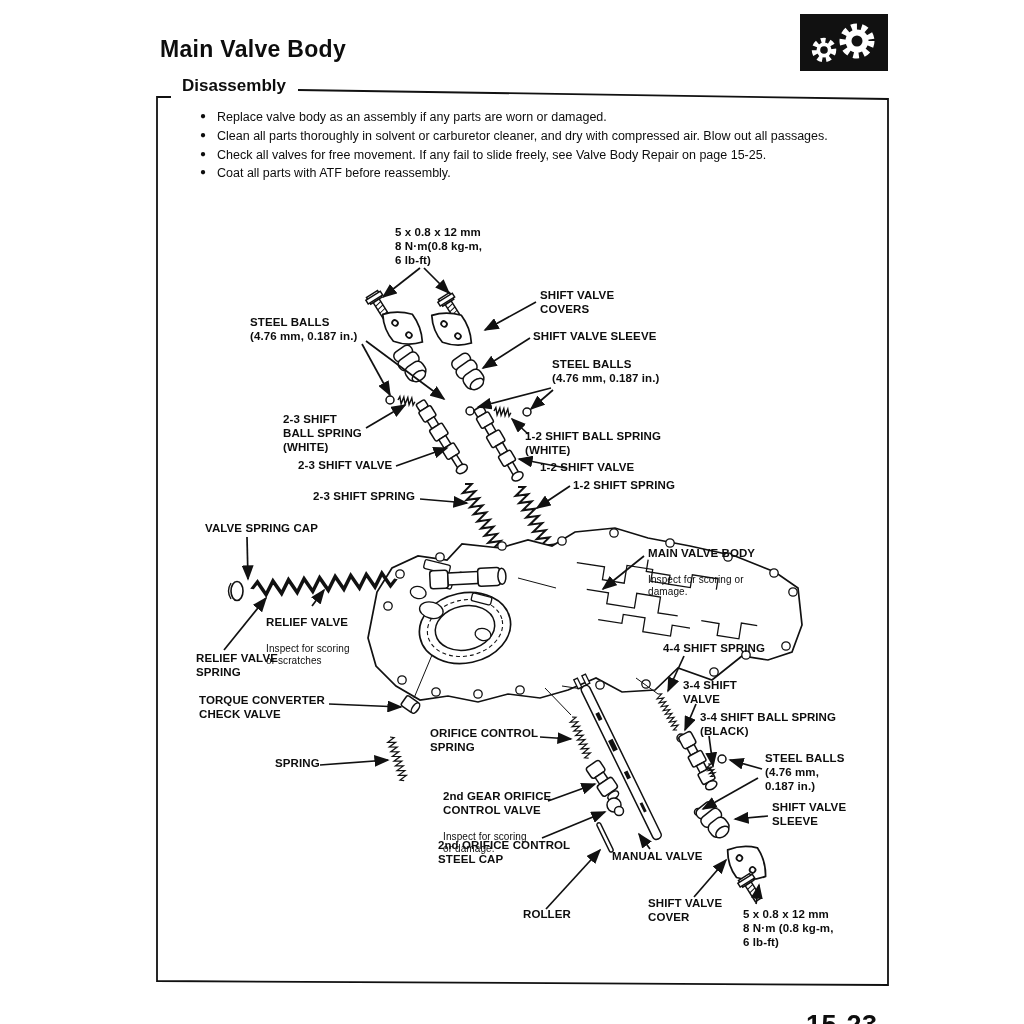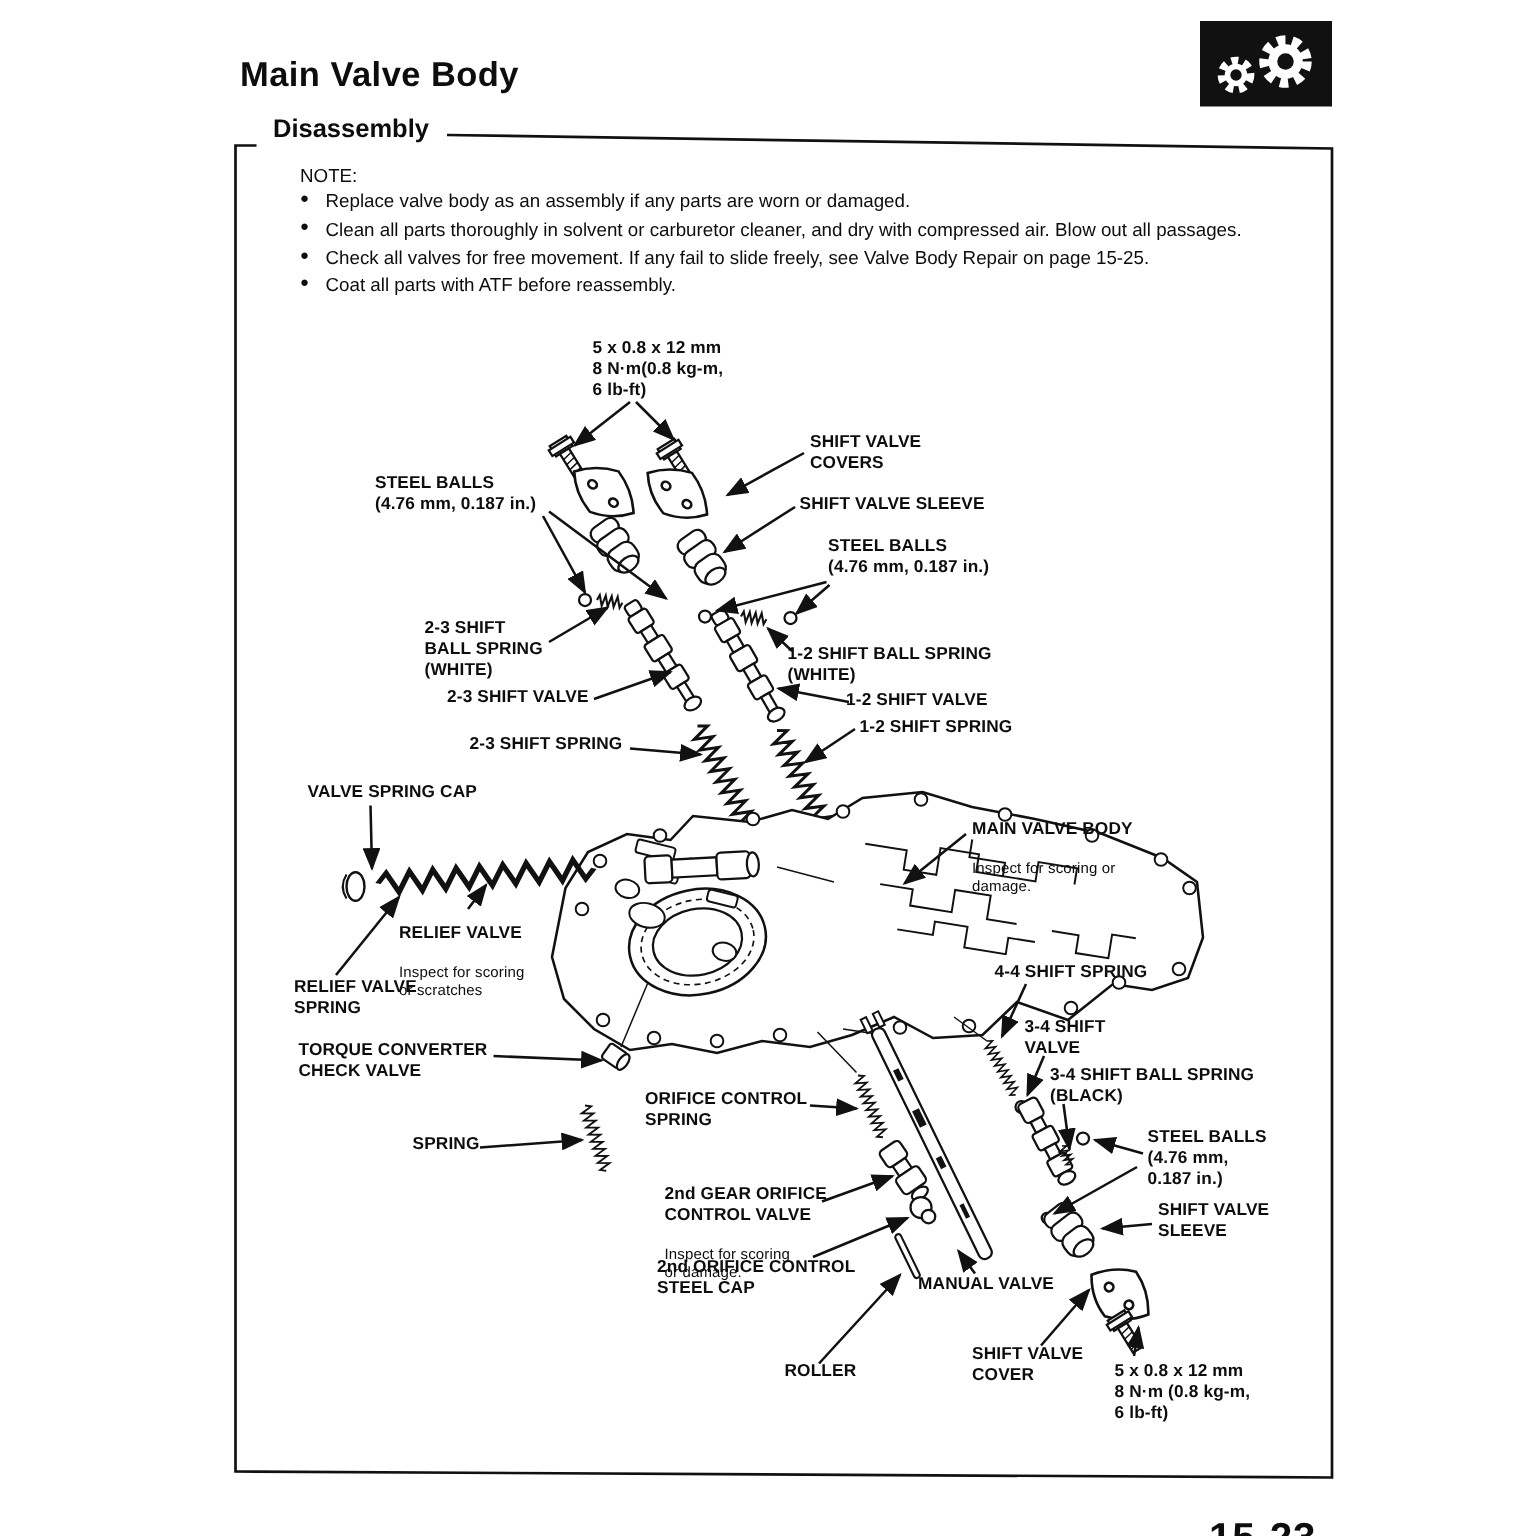--- a/index.html
+++ b/index.html
@@ -259,21 +259,20 @@
     <line x1="694" y1="897" x2="726" y2="860" marker-end="url(#ah)"></line>
     <line x1="546" y1="909" x2="600" y2="850" marker-end="url(#ah)"></line>
     <line x1="756" y1="904" x2="759" y2="885" marker-end="url(#ah)"></line>
   </g>
 </svg>
 
 <div class="page-title">Main Valve Body</div>
 <div class="section-title">Disassembly</div>
 
 <div class="note-block">
-  <div class="note-heading">NOTE:</div>
   <ul>
     <li>Replace valve body as an assembly if any parts are worn or damaged.</li>
     <li>Clean all parts thoroughly in solvent or carburetor cleaner, and dry with compressed air. Blow out all passages.</li>
     <li>Check all valves for free movement. If any fail to slide freely, see Valve Body Repair on page 15-25.</li>
     <li>Coat all parts with ATF before reassembly.</li>
   </ul>
 </div>
 
 <div class="co" style="left:395px;top:226px">5 x 0.8 x 12 mm
 8 N·m(0.8 kg-m,
@@ -284,21 +283,21 @@
 (4.76 mm, 0.187 in.)</div>
 <div class="co" style="left:533px;top:330px">SHIFT VALVE SLEEVE</div>
 <div class="co" style="left:552px;top:358px">STEEL BALLS
 (4.76 mm, 0.187 in.)</div>
 <div class="co" style="left:283px;top:413px">2-3 SHIFT
 BALL SPRING
 (WHITE)</div>
 <div class="co" style="left:525px;top:430px">1-2 SHIFT BALL SPRING
 (WHITE)</div>
 <div class="co" style="left:298px;top:459px">2-3 SHIFT VALVE</div>
-<div class="co" style="left:564px;top:461px">1-2 SHIFT VALVE</div>
+<div class="co" style="left:540px;top:461px">1-2 SHIFT VALVE</div>
 <div class="co" style="left:313px;top:490px">2-3 SHIFT SPRING</div>
 <div class="co" style="left:573px;top:479px">1-2 SHIFT SPRING</div>
 <div class="co" style="left:205px;top:522px">VALVE SPRING CAP</div>
 
 <div class="co" style="left:648px;top:533px">
   <div>MAIN VALVE BODY</div>
   <div class="co-note">Inspect for scoring or
 damage.</div>
 </div>
 

